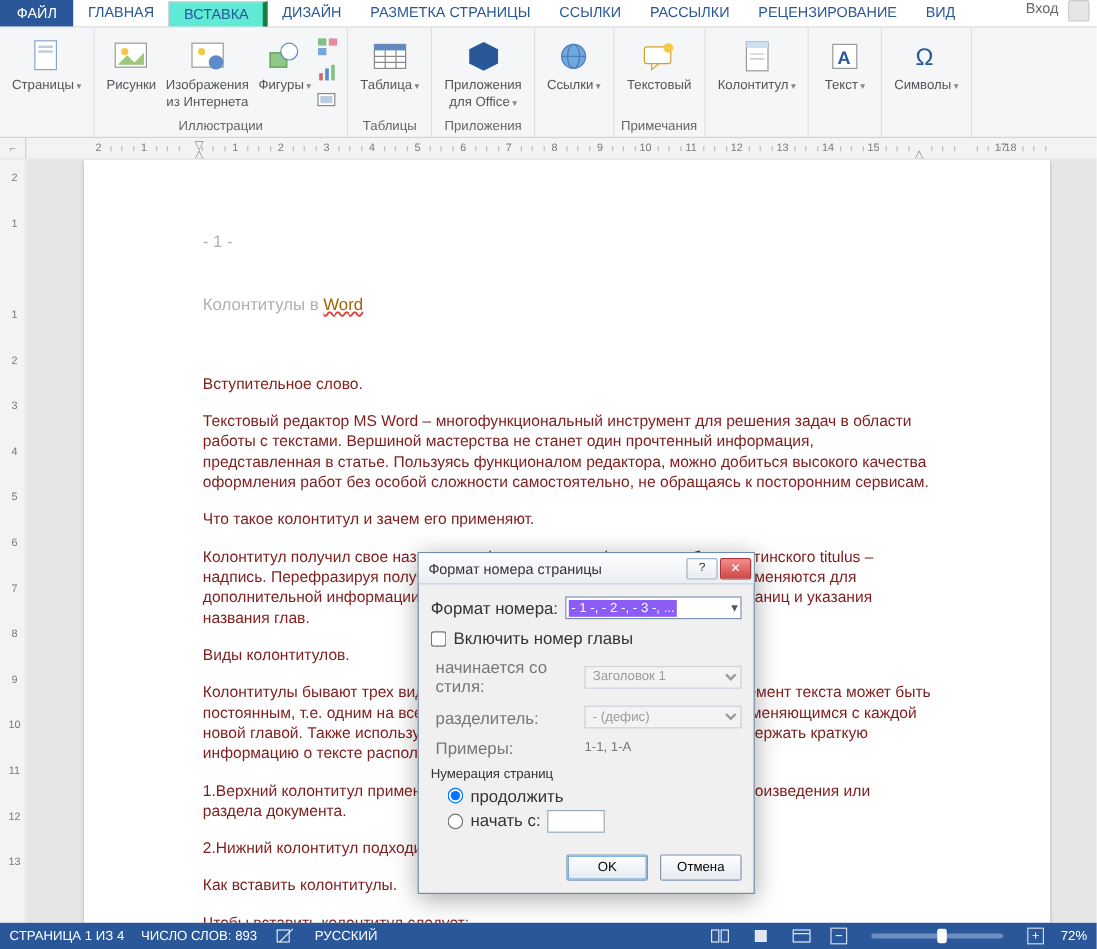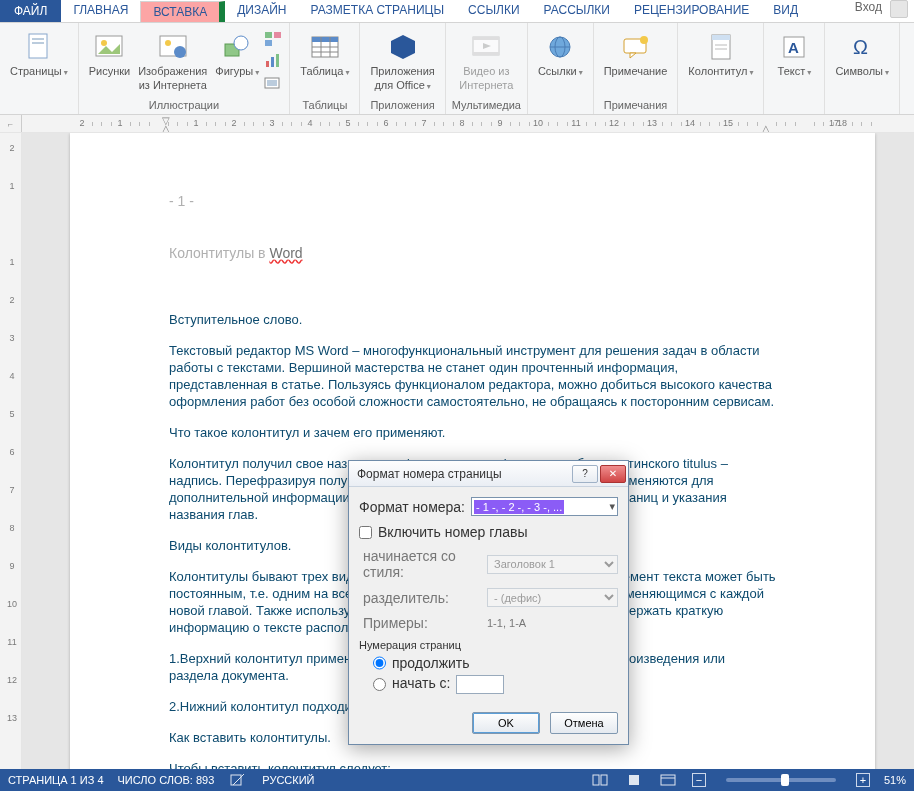--- a/index.html
+++ b/index.html
@@ -2,21 +2,21 @@
 <html><head>
 <meta charset="utf-8">
 <style>
 * { margin: 0; padding: 0; box-sizing: border-box; font-family: "Segoe UI", Tahoma, sans-serif; }
 body { width: 914px; height: 791px; background: #fff; overflow: hidden; position: relative; font-size: 12px; }
 
 
 .tabs { display: flex; align-items: flex-start; height: 23px; background: #fff; border-bottom: 1px solid #d4d4d4; }
 .tabs .tab { padding: 3px 12px; font-size: 12px; color: #2a579a; cursor: pointer; user-select: none; }
 .tabs .tab.file { background: #2a579a; color: #fff; padding: 4px 14px; }
-.tabs .tab.active { background: #fca5a5; color: #2a579a; border-top: 1px solid #d4d4d4; border-left:1px solid #d4d4d4; border-right:6px solid #15803d; position:relative; top:1px;}
+.tabs .tab.active { background: #5eead4; color: #2a579a; border-top: 1px solid #d4d4d4; border-left:1px solid #d4d4d4; border-right:4px solid #15803d; position:relative; top:1px;}
 .tabs-spacer { flex: 1; }
 .tabs .login { color: #666; font-size: 12px; padding-right: 4px;}
 .tabs .avatar { width: 18px; height: 18px; background: #e6e6e6; border:1px solid #ccc; margin: 0 6px 0 4px; border-radius:2px;}
 
 
 .ribbon { display: flex; height: 92px; background: #f5f6f7; border-bottom: 1px solid #d4d4d4; }
 .ribbon-group { display: flex; flex-direction: column; align-items: center; border-right: 1px solid #e0e0e0; padding: 2px 6px 0 6px; }
 .ribbon-group .items { display: flex; align-items: flex-start; flex:1;}
 .ribbon-btn { display: flex; flex-direction: column; align-items: center; justify-content: flex-start; padding: 2px 4px; min-width: 48px; color:#444; cursor:pointer;}
 .ribbon-btn .icon-lg { width: 32px; height: 32px; display:flex; align-items:center; justify-content:center; margin-top:4px;}
@@ -36,22 +36,22 @@
 .ruler-h .indent{ position:absolute; top:0; font-size:10px; color:#888;}
 
 
 .workarea { display:flex; height: calc(791px - 23px - 92px - 18px - 22px); }
 .vruler { width:22px; background:#f3f3f3; border-right:1px solid #e5e5e5; position:relative; font-size:9px; color:#7a7a7a;}
 .vruler .tick { position:absolute; left:5px; width:14px; text-align:center;}
 .canvas { flex:1; background:#e6e6e6; position:relative; overflow:hidden;}
 .page { position:absolute; left:48px; top:0; width:805px; min-height:1100px; background:#fff; box-shadow:0 1px 3px rgba(0,0,0,0.25); padding:60px 99px 60px 99px;}
 .page .header-pg { color:#b0b0b0; font-size:14px; margin-bottom:36px;}
 .page .header-sub { color:#b0b0b0; font-size:14px; margin-bottom:50px;}
-.page p { color:#0c4a6e; font-size:13px; line-height:17px; margin-bottom:14px;}
-.redund{ color:#737373; text-decoration: underline wavy #e33;}
+.page p { color:#7f1d1d; font-size:13px; line-height:17px; margin-bottom:14px;}
+.redund{ color:#a16207; text-decoration: underline wavy #e33;}
 
 
 .dialog-backdrop{position:absolute; left:0; top:0; width:100%; height:100%; }
 .dialog { position:absolute; left:326px; top:327px; width:281px; background:#f0f0f0; border:1px solid #6f8ba9; box-shadow:0 4px 20px rgba(0,0,0,0.35); font-size:11px; color:#333;}
 .dialog .titlebar{ height:26px; background:linear-gradient(#fdfdfe,#eaeef4); display:flex; align-items:center; padding:0 2px 0 8px; border-bottom:1px solid #c9d3df;}
 .dialog .titlebar .title{ flex:1; font-size:12px; color:#333;}
 .dialog .titlebar .tb-btn{ width:26px; height:18px; margin-left:2px; display:flex; align-items:center; justify-content:center; border:1px solid #9fb1c6; background:linear-gradient(#fdfdfd,#e7ecf2); border-radius:2px; font-size:10px; cursor:pointer;}
 .dialog .titlebar .tb-btn.close{ background:linear-gradient(#f08e8e,#d04545); color:#fff; border-color:#a33;}
 .dialog .body{ padding:10px 10px 8px 10px;}
 .dialog .row{ display:flex; align-items:center; margin-bottom:8px; gap:6px;}
@@ -199,37 +199,20 @@
               <polygon points="14,2 26,8 26,20 14,26 2,20 2,8" fill="#2a579a"></polygon>
             </svg>
           </span>
         <span class="lbl">Приложения</span>
         <span class="lbl caret">для Office</span>
       </div>
     </div>
     <div class="group-label">Приложения</div>
   </div>
 
-  <div class="ribbon-group">
-    <div class="items">
-      <div class="ribbon-btn disabled">
-        <span class="icon-lg">
-            <svg width="30" height="24">
-              <rect x="2" y="2" width="26" height="18" fill="#fff" stroke="#aaa"></rect>
-              <rect x="2" y="2" width="26" height="3" fill="#ccc"></rect>
-              <rect x="2" y="17" width="26" height="3" fill="#ccc"></rect>
-              <polygon points="12,8 20,11 12,14" fill="#aaa"></polygon>
-            </svg>
-          </span>
-        <span class="lbl">Видео из</span>
-        <span class="lbl">Интернета</span>
-      </div>
-    </div>
-    <div class="group-label">Мультимедиа</div>
-  </div>
 
   <div class="ribbon-group">
     <div class="items">
       <div class="ribbon-btn">
         <span class="icon-lg">
             <svg width="26" height="26">
               <circle cx="13" cy="13" r="10" fill="#6fa8dc" stroke="#4a7db5"></circle>
               <ellipse cx="13" cy="13" rx="5" ry="10" fill="none" stroke="#4a7db5"></ellipse>
               <line x1="3" y1="13" x2="23" y2="13" stroke="#4a7db5"></line>
             </svg>
@@ -243,21 +226,21 @@
   <div class="ribbon-group">
     <div class="items">
       <div class="ribbon-btn">
         <span class="icon-lg">
             <svg width="28" height="24">
               <rect x="2" y="4" width="22" height="14" rx="2" fill="#fff" stroke="#d4a030"></rect>
               <polygon points="8,18 8,23 14,18" fill="#fff" stroke="#d4a030"></polygon>
               <circle cx="22" cy="5" r="4" fill="#f3c94a"></circle>
             </svg>
           </span>
-        <span class="lbl">Примечание</span>
+        <span class="lbl">Текстовый</span>
       </div>
     </div>
     <div class="group-label">Примечания</div>
   </div>
 
   <div class="ribbon-group">
     <div class="items">
       <div class="ribbon-btn">
         <span class="icon-lg">
             <svg width="24" height="28">
@@ -515,14 +498,14 @@
       <svg width="16" height="12">
         <rect x="1" y="1" width="14" height="10" fill="none" stroke="#fff"></rect>
         <line x1="1" y1="4" x2="15" y2="4" stroke="#fff"></line>
       </svg>
     </span>
   <span class="pm">−</span>
   <span class="slider">
       <span class="thumb"></span>
     </span>
   <span class="pm">+</span>
-  <span class="seg">51%</span>
+  <span class="seg">72%</span>
 </div>
 
 </body></html>

